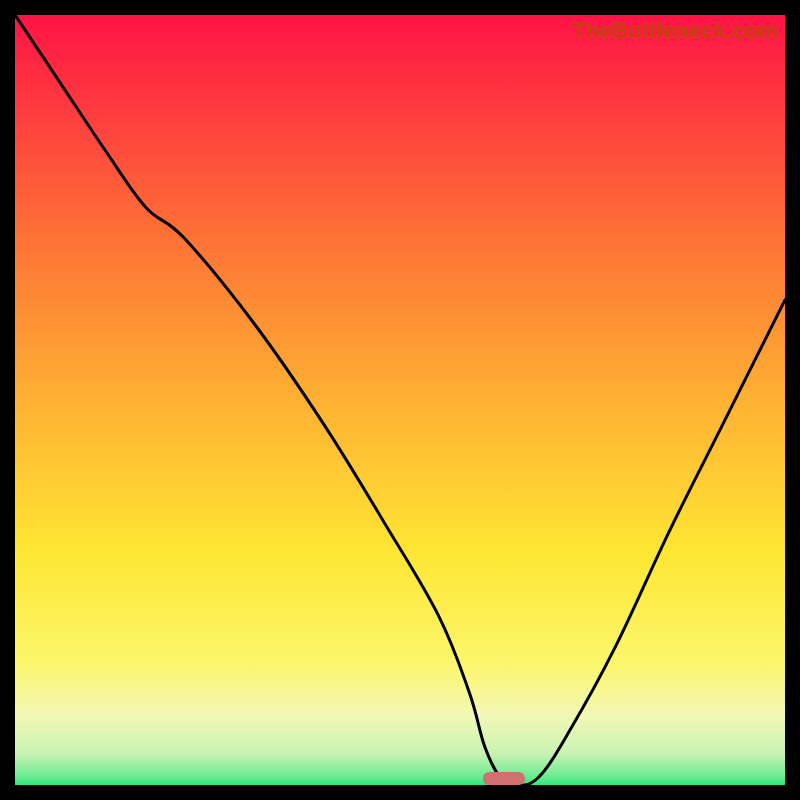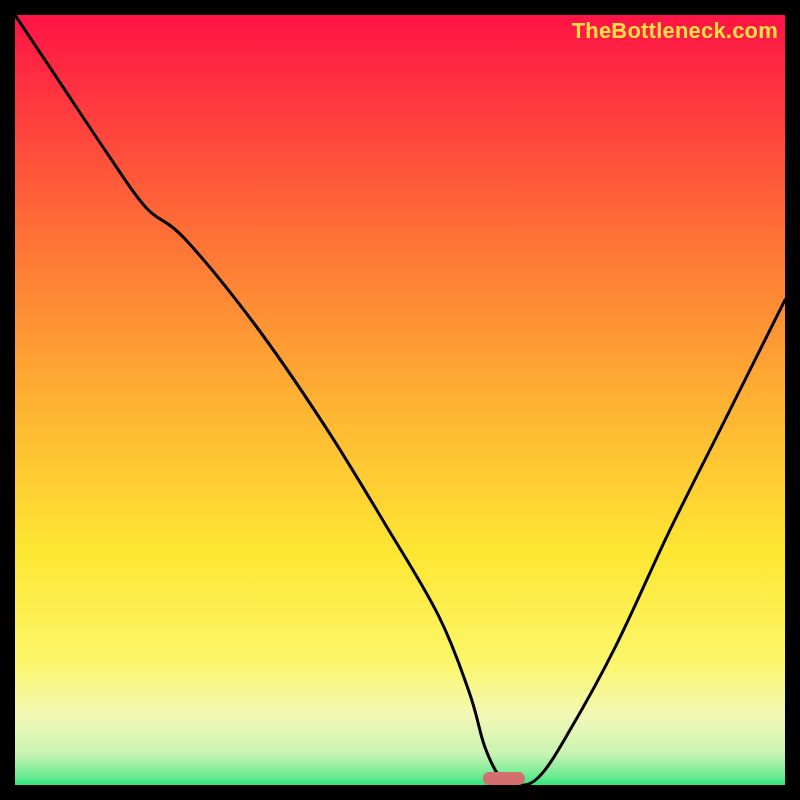--- a/index.html
+++ b/index.html
@@ -24,21 +24,21 @@
     height: 770px;
     overflow: hidden;
   }
   .watermark {
     position: absolute;
     top: 18px;
     right: 22px;
     font-family: Arial, Helvetica, sans-serif;
     font-size: 22px;
     font-weight: 600;
-    color: #fde047;
+    color: #c2410c;
     letter-spacing: 0.2px;
   }
   svg { display: block; }
 </style>
 </head>
 <body>
 
 <div class="frame">
   <div class="plot-area">
     <svg width="770" height="770" viewBox="0 0 770 770" preserveAspectRatio="none">

